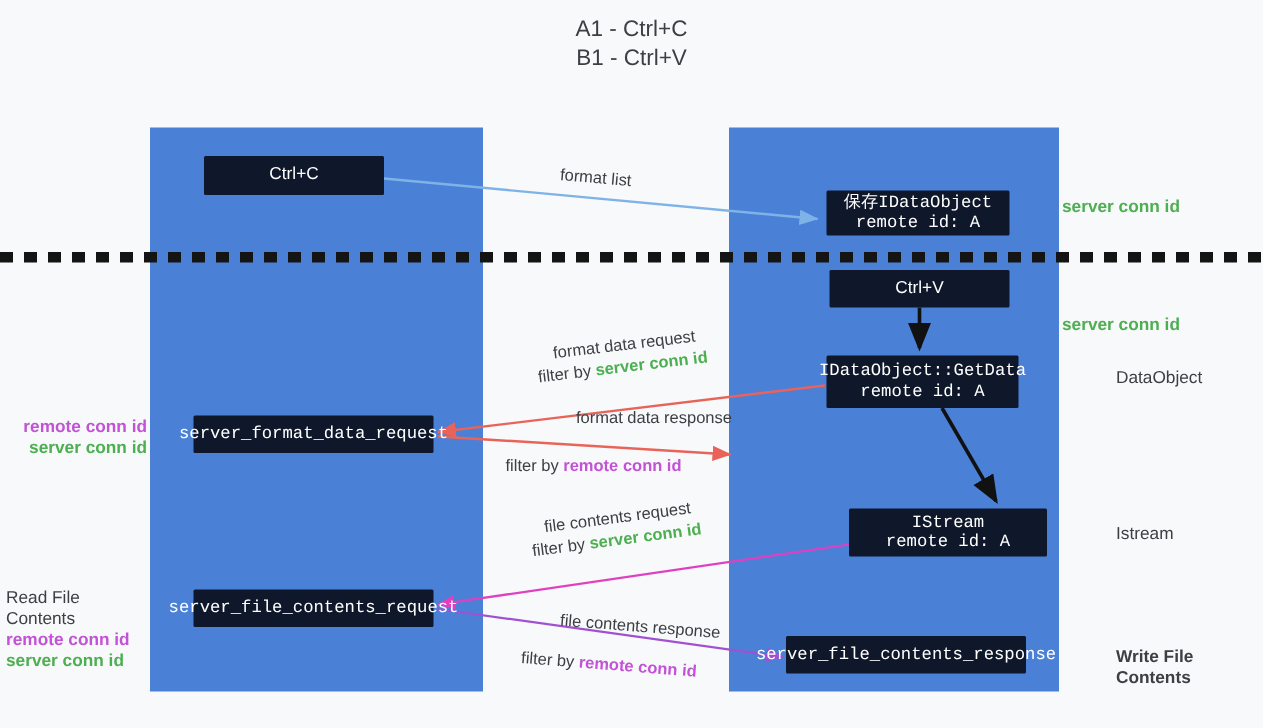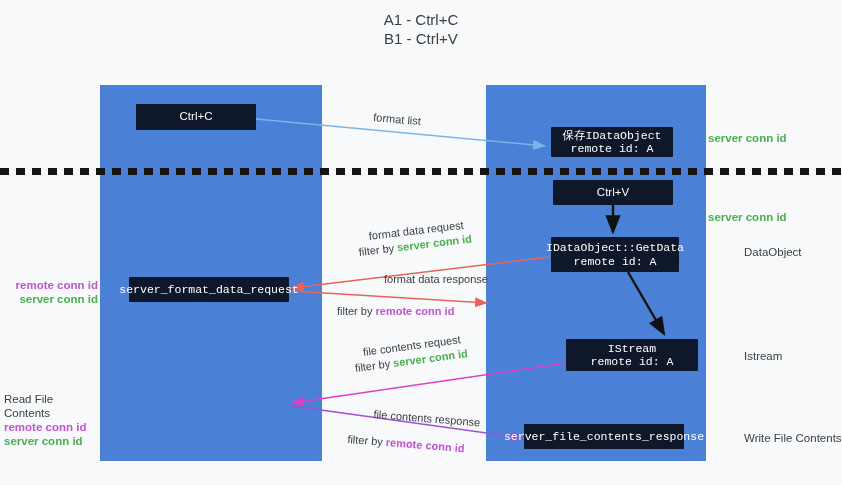--- a/index.html
+++ b/index.html
@@ -142,32 +142,33 @@
 
   <div class="node orange" style="left:551px;top:237px;width:128px;height:35px;">IDataObject::GetData
 remote id: A</div>
 
   <div class="node orange" style="left:566px;top:339px;width:132px;height:32px;">IStream
 remote id: A</div>
 
   <div class="node orange" style="left:129px;top:277px;width:160px;height:25px;">server_format_data_request</div>
 
 
+  <div class="node orange" style="left:129px;top:393px;width:160px;height:25px;">server_file_contents_request</div>
 
   <div class="node orange" style="left:524px;top:424px;width:160px;height:25px;">server_file_contents_response</div>
 
   <div class="side green" style="left:708px;top:131px;">server conn id</div>
 
   <div class="side green" style="left:708px;top:210px;">server conn id</div>
 
   <div class="side dark" style="left:708px;top:245px;">DataObject</div>
 
   <div class="side dark" style="left:708px;top:349px;">Istream</div>
 
-  <div class="side dark" style="left:708px;top:431px;">Write File Contents</div>
+  <div class="side dark" style="left:708px;top:431px;font-weight:bold;">Write File Contents</div>
 
   <div class="stack" style="left:10px;top:278px;width:88px;text-align:right;">
     <div class="p">remote conn id</div>
     <div class="g">server conn id</div>
   </div>
 
   <div class="stack" style="left:4px;top:392px;width:94px;text-align:left;">
     <div class="d">Read File Contents</div>
     <div class="p">remote conn id</div>
     <div class="g">server conn id</div>

